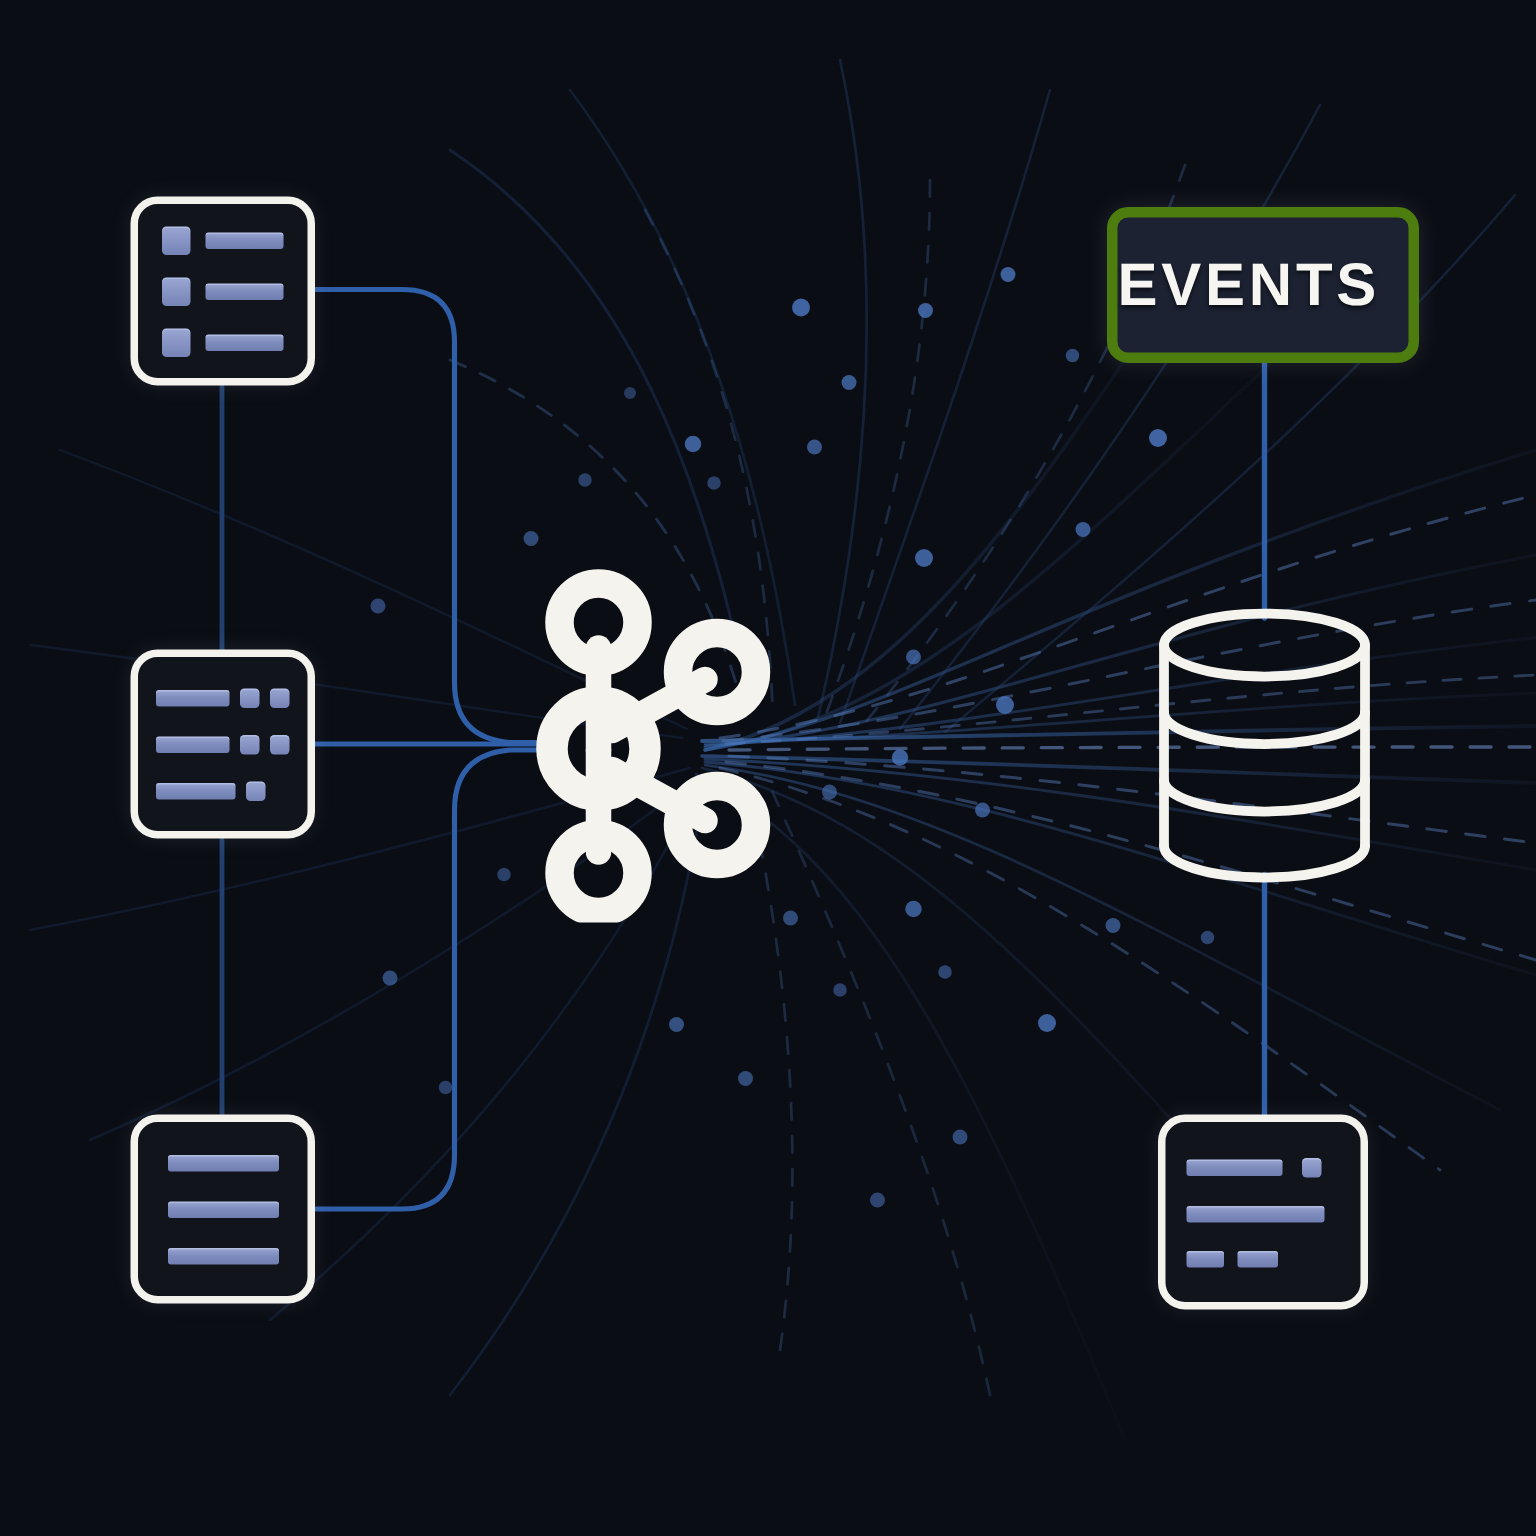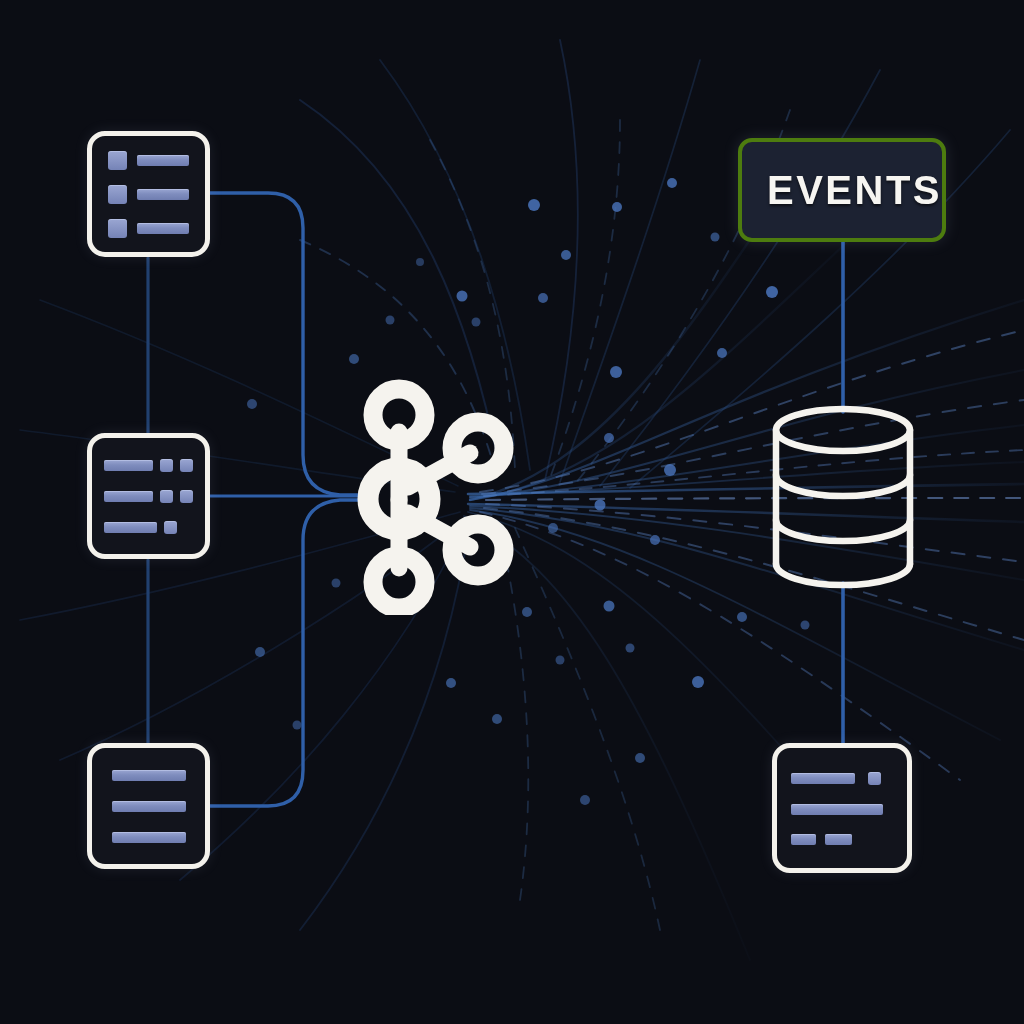--- a/index.html
+++ b/index.html
@@ -59,25 +59,25 @@
   }
   .sq.small {
     width: 13px;
     height: 13px;
   }
 
   
   .label-box {
     box-sizing: border-box;
     border-radius: 14px;
-    border: 4px solid #4d7c0f;
+    border: 7px solid #4d7c0f;
     background: #1c2232;
     display: flex;
     align-items: center;
-    justify-content: flex-end;
+    justify-content: flex-start;
     box-shadow: 0 0 16px rgba(190,205,240,0.13);
   }
   .label-text {
     color: #f6f5f1;
     font-weight: bold;
     font-size: 40px;
     letter-spacing: 2.5px;
     text-shadow: 0 2px 3px rgba(0,0,0,0.6);
   }
 </style>

